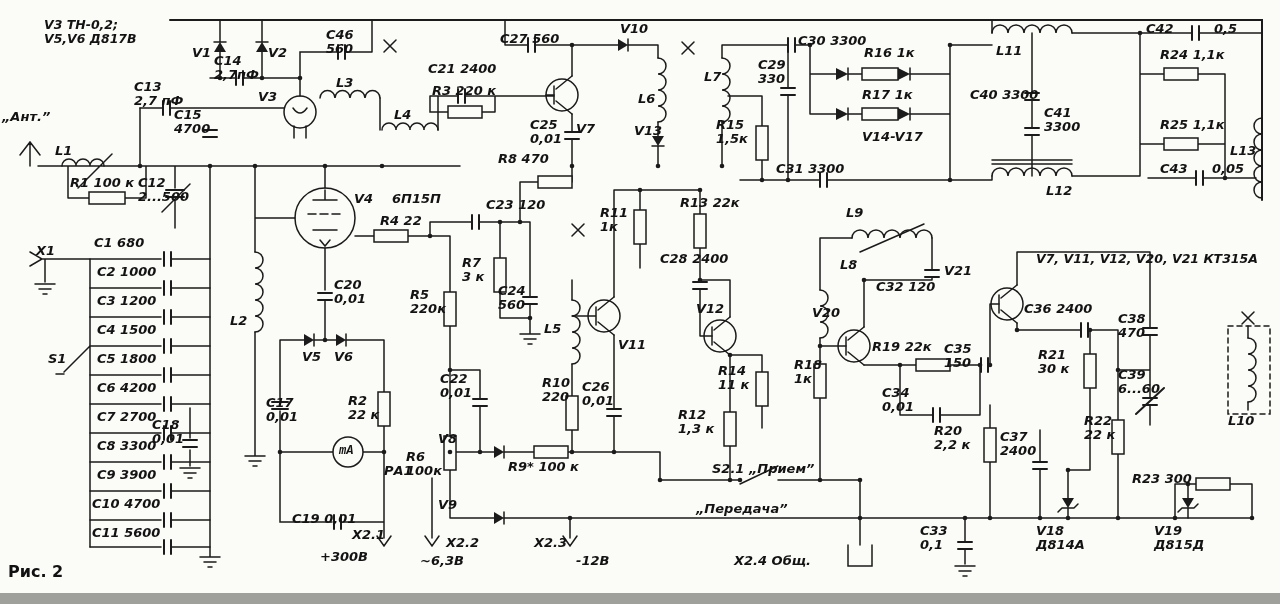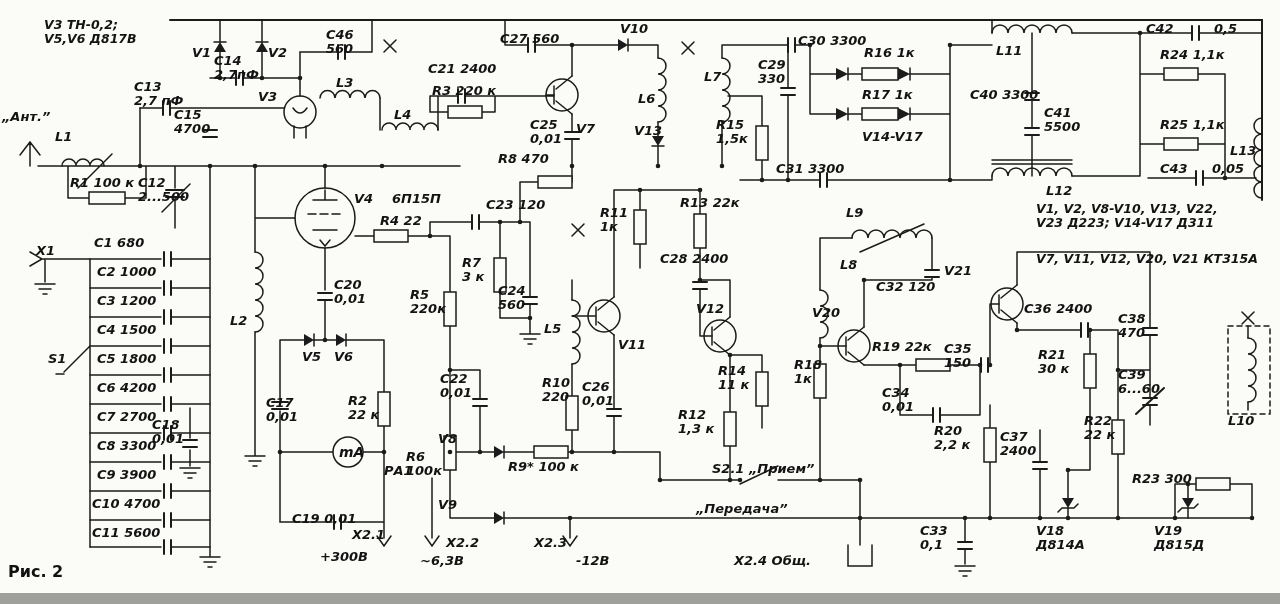--- a/index.html
+++ b/index.html
@@ -1,21 +1,21 @@
 <!DOCTYPE html>
 <html><head>
 <meta charset="utf-8">
 <style>
   html,body{margin:0;padding:0;background:#e8e8e4;}
   .schematic{position:relative;width:1280px;height:604px;background:#fbfbf7;overflow:hidden;
              font-family:"DejaVu Sans",sans-serif;}
   svg{position:absolute;left:0;top:0;}
   .lbl{position:absolute;font-style:italic;font-weight:bold;font-size:13px;line-height:1.08;
        color:#131313;white-space:pre-line;z-index:4;}
-  .lbl.sm{font-size:14px;}
+  .lbl.sm{font-size:12px;font-family:Liberation Mono, monospace;}
   .lbl.note{font-size:12.5px;}
   .fig{position:absolute;font-weight:bold;font-size:16px;color:#111;z-index:4;}
   .scan-bottom{position:absolute;left:0;right:0;bottom:0;height:11px;background:#9f9f9b;}
 </style>
 </head>
 <body>
 
 <div class="schematic">
 
 <svg width="1280" height="604" viewBox="0 0 1280 604">
@@ -265,21 +265,21 @@
           <circle cx="700" cy="280" r="2.3"></circle>
       <circle cx="730" cy="355" r="2.3"></circle>
           <circle cx="1068" cy="470" r="2.3"></circle>
     </g>
   </g>
 </svg>
 
 <span class="lbl note" style="left:44px;top:18px">V3 ТН-0,2;
 V5,V6 Д817В</span>
 <span class="lbl" style="left:2px;top:110px">„Ант.”</span>
-<span class="lbl" style="left:55px;top:130px">L1</span>
+<span class="lbl" style="left:55px;top:144px">L1</span>
 <span class="lbl" style="left:70px;top:176px">R1 100 к</span>
 <span class="lbl" style="left:138px;top:176px">С12
 2...500</span>
 <span class="lbl" style="left:36px;top:244px">Х1</span>
 <span class="lbl" style="left:94px;top:236px">С1 680</span>
 <span class="lbl" style="left:97px;top:265px">С2 1000</span>
 <span class="lbl" style="left:97px;top:294px">С3 1200</span>
 <span class="lbl" style="left:97px;top:323px">С4 1500</span>
 <span class="lbl" style="left:97px;top:352px">С5 1800</span>
 <span class="lbl" style="left:97px;top:381px">С6 4200</span>
@@ -322,31 +322,29 @@
 <span class="lbl" style="left:864px;top:46px">R16 1к</span>
 <span class="lbl" style="left:862px;top:88px">R17 1к</span>
 <span class="lbl" style="left:862px;top:130px">V14-V17</span>
 <span class="lbl" style="left:716px;top:118px">R15
 1,5к</span>
 <span class="lbl" style="left:776px;top:162px">С31 3300</span>
 <span class="lbl" style="left:846px;top:206px">L9</span>
 <span class="lbl" style="left:996px;top:44px">L11</span>
 <span class="lbl" style="left:970px;top:88px">С40 3300</span>
 <span class="lbl" style="left:1044px;top:106px">С41
-5500</span>
+3300</span>
 <span class="lbl" style="left:1146px;top:22px">С42</span>
 <span class="lbl" style="left:1214px;top:22px">0,5</span>
 <span class="lbl" style="left:1160px;top:48px">R24 1,1к</span>
 <span class="lbl" style="left:1160px;top:118px">R25 1,1к</span>
 <span class="lbl" style="left:1230px;top:144px">L13</span>
 <span class="lbl" style="left:1160px;top:162px">С43</span>
 <span class="lbl" style="left:1212px;top:162px">0,05</span>
 <span class="lbl" style="left:1046px;top:184px">L12</span>
-<span class="lbl note" style="left:1036px;top:202px">V1, V2, V8-V10, V13, V22,
-V23 Д223; V14-V17 Д311</span>
 <span class="lbl note" style="left:1036px;top:252px">V7, V11, V12, V20, V21  КТ315А</span>
 <span class="lbl" style="left:354px;top:192px">V4</span>
 <span class="lbl" style="left:392px;top:192px">6П15П</span>
 <span class="lbl" style="left:380px;top:214px">R4 22</span>
 <span class="lbl" style="left:334px;top:278px">С20
 0,01</span>
 <span class="lbl" style="left:302px;top:350px">V5</span>
 <span class="lbl" style="left:334px;top:350px">V6</span>
 <span class="lbl" style="left:266px;top:396px">С17
 0,01</span>

